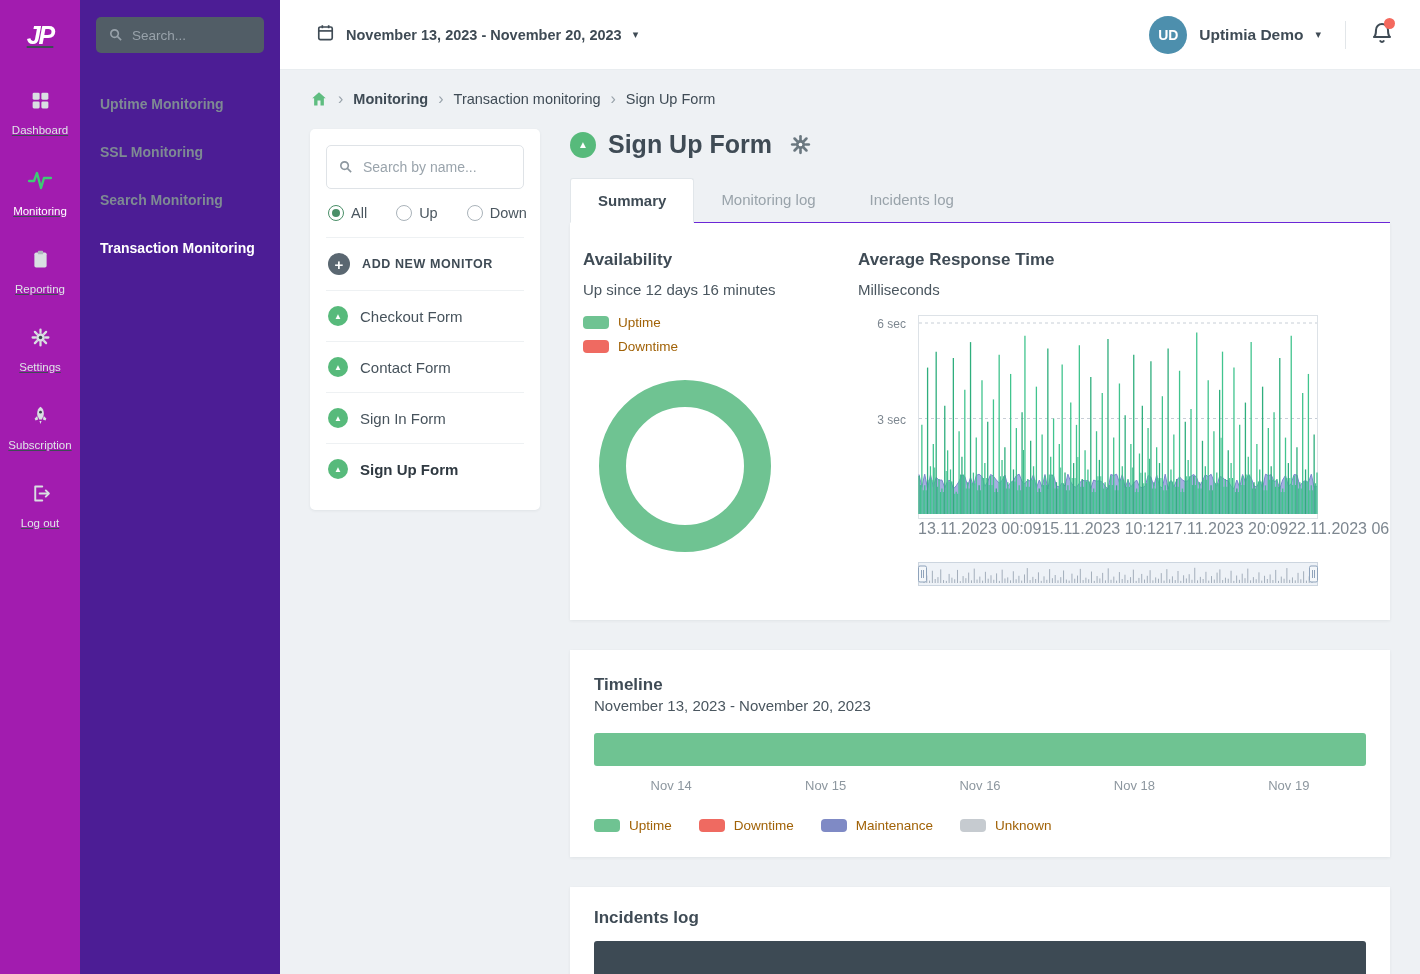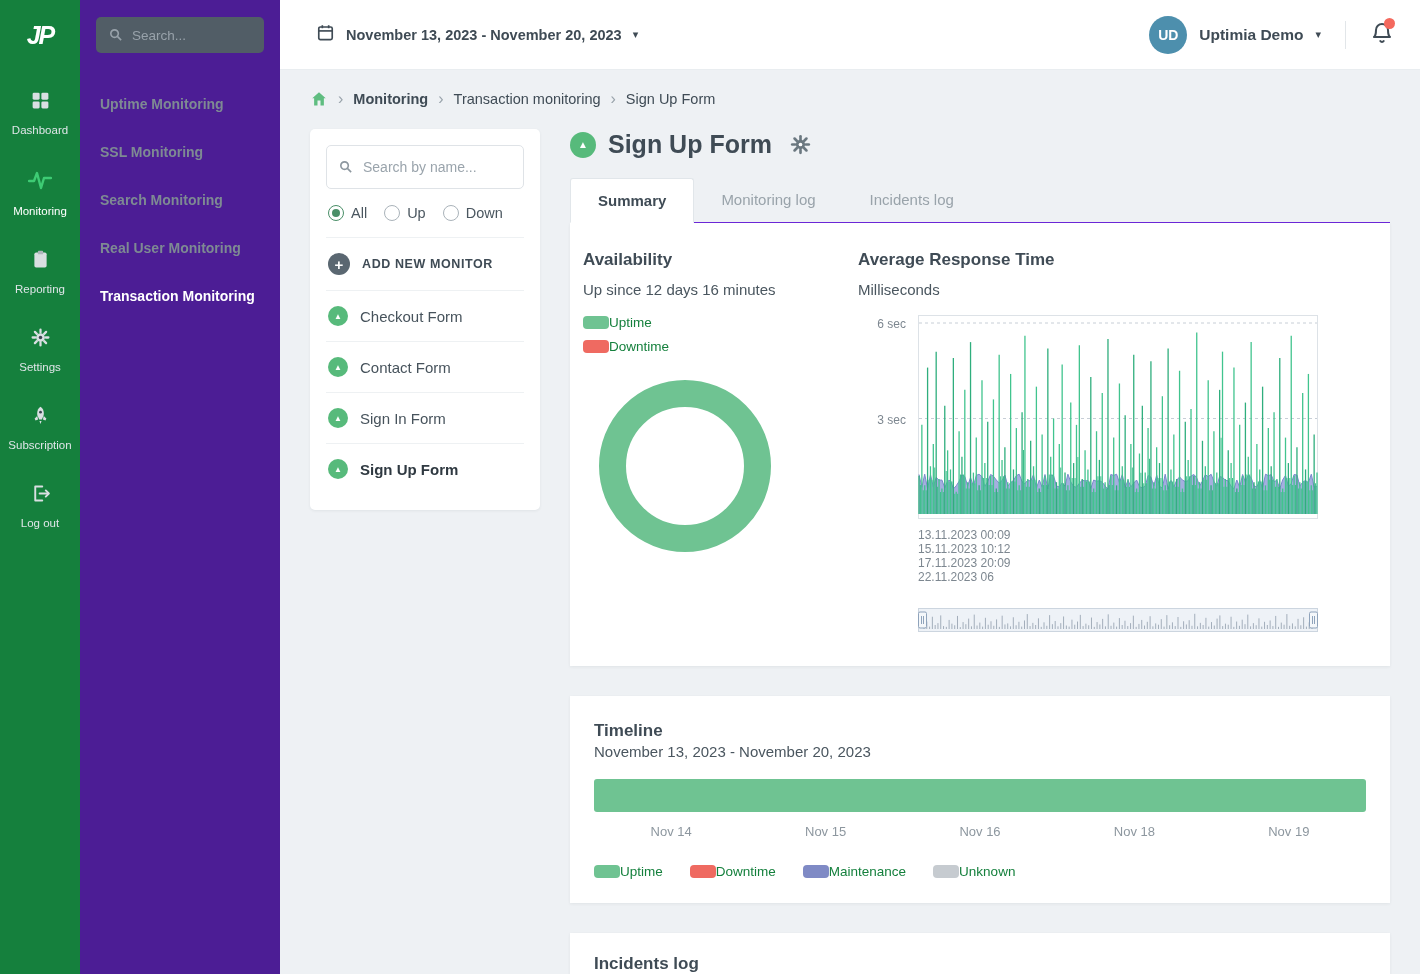--- a/index.html
+++ b/index.html
@@ -1,21 +1,21 @@
 <!DOCTYPE html>
 <html><head>
 <meta charset="utf-8">
 <style>
   * { box-sizing: border-box; margin: 0; padding: 0; }
   html,body { width:1420px; height:974px; overflow:hidden; }
   body { font-family:"Liberation Sans", sans-serif; background:#eef1f4; color:#3f4b55; }
   .app { display:flex; height:100%; }
 
   
-  .rail { width:80px; background:#15803d; flex-shrink:0; display:flex; flex-direction:column; align-items:center; }
+  .rail { width:80px; background:#a21caf; flex-shrink:0; display:flex; flex-direction:column; align-items:center;text-decoration:underline; }
   .logo { height:70px; display:flex; align-items:center; justify-content:center; color:#fff; font-size:25px; font-weight:bold; font-style:italic; letter-spacing:-2px; }
   .rail-item { width:100%; padding:13px 4px 12px; margin-top:7px; display:flex; flex-direction:column; align-items:center; gap:9px; cursor:pointer; }
   .rail-label { font-size:11.5px; color:#dfe5e8; }
   .rail-item.active .rail-label { color:#ffffff; }
 
   
   .subnav { width:200px; background:#4c1d95; flex-shrink:0; padding:17px 0; }
   .subnav-search { margin:0 16px 27px; position:relative; }
   .subnav-search input { width:100%; height:36px; background:#515d66; border:none; border-radius:5px; color:#e6eaec; padding:0 10px 0 36px; font-size:13.5px; font-family:inherit; outline:none; }
   .subnav-search input::placeholder { color:#98a2aa; }
@@ -44,21 +44,21 @@
   .home-icon { display:flex; cursor:pointer; }
 
   .layout { display:flex; align-items:flex-start; gap:30px; }
 
   
   .monitors-card { width:230px; background:#fff; border-radius:5px; box-shadow:0 1px 3px rgba(40,50,60,.07); padding:16px; flex-shrink:0; }
   .panel-search { position:relative; margin-bottom:6px; }
   .panel-search input { width:100%; height:44px; border:1px solid #dfe3e7; border-radius:5px; padding:0 10px 0 36px; font-size:14px; color:#4a565f; font-family:inherit; outline:none; }
   .panel-search input::placeholder { color:#9aa4ac; }
   .panel-search .sicon { position:absolute; left:12px; top:14px; display:flex; }
-  .filters { display:flex; align-items:flex-end; gap:17px; padding:10px 2px 16px; }
+  .filters { display:flex; align-items:flex-end; gap:29px; padding:10px 2px 16px; }
   .filter { display:flex; align-items:center; gap:7px; cursor:pointer; font-size:14.5px; color:#4a565f; }
   .radio { width:16px; height:16px; border:1.5px solid #aab3ba; border-radius:50%; position:relative; flex-shrink:0; }
   .filter.checked .radio { border-color:#4a8f68; }
   .filter.checked .radio::after { content:""; position:absolute; inset:3px; border-radius:50%; background:#4a8f68; }
   .panel-row { display:flex; align-items:center; gap:12px; padding:15px 2px; border-top:1px solid #eef1f3; cursor:pointer; }
   .add-icon { width:22px; height:22px; border-radius:50%; background:#5a6771; color:#fff; font-size:15px; font-weight:bold; display:flex; align-items:center; justify-content:center; flex-shrink:0; }
   .add-label { font-size:12.5px; font-weight:bold; letter-spacing:.6px; color:#3f4b55; }
   .up-badge { width:20px; height:20px; border-radius:50%; background:#57ba7b; color:#fff; font-size:8px; display:flex; align-items:center; justify-content:center; flex-shrink:0; }
   .monitor-name { font-size:15px; color:#47535c; }
   .monitor-row.active .monitor-name { font-weight:bold; color:#2f3941; }
@@ -74,29 +74,29 @@
   .tab { padding:13px 27px; font-size:15px; color:#99a3aa; cursor:pointer; }
   .tab.active { background:#fff; border:1px solid #e1e6ea; border-bottom:1px solid #fff; margin-bottom:-1px; color:#3f4b55; font-weight:bold; border-radius:3px 3px 0 0; }
 
   .card { background:#fff; box-shadow:0 1px 3px rgba(40,50,60,.07); }
   .summary-card { padding:27px 13px 30px; display:flex; }
   .avail-col { width:275px; flex-shrink:0; }
   .section-heading { font-size:17px; font-weight:bold; color:#3f4b55; margin-bottom:11px; }
   .status-text { font-size:15px; color:#4a565f; margin-bottom:17px; }
   .legend { display:flex; flex-direction:column; gap:9px; }
   .legend.horizontal { flex-direction:row; gap:27px; }
-  .legend-item { display:flex; align-items:center; font-size:13.5px; color:#15803d; }
+  .legend-item { display:flex; align-items:center; gap:9px; font-size:13.5px; color:#a16207; }
   .swatch { width:26px; height:13px; border-radius:4px; flex-shrink:0; }
   .donut { width:172px; height:172px; border-radius:50%; border:27px solid #6fc392; margin:26px 0 0 16px; }
 
   .resp-col { flex:1; min-width:0; }
   .chart-wrap { display:flex; margin-top:13px; }
   .ylabels { width:60px; position:relative; font-size:12px; color:#7d8790; flex-shrink:0; }
   .ylabels span { position:absolute; right:12px; }
-  .xlabels { display:flex; justify-content:space-between; width:400px; margin:9px 0 0 60px; font-size:12px; color:#7d8790; white-space:nowrap;flex-direction:column; }
+  .xlabels { display:flex; justify-content:space-between; width:400px; margin:1px 0 0 60px; font-size:16px; color:#7d8790; white-space:nowrap; }
   .navigator-wrap { margin:24px 0 0 60px; }
 
   .timeline-card { margin-top:30px; padding:25px 24px 24px; }
   .tl-sub { font-size:15px; color:#4a565f; margin-top:2px; }
   .tl-bar { height:33px; background:#6fc392; border-radius:3px; margin-top:19px; }
   .tl-ticks { display:flex; margin-top:12px; }
   .tl-ticks span { flex:1; text-align:center; font-size:13px; color:#8d979f; }
   .tl-legend-row { margin-top:25px; }
 
   .incidents-card { margin-top:30px; padding:21px 24px 0; }
@@ -193,21 +193,20 @@
             <circle cx="10.5" cy="10.5" r="6"></circle>
             <line x1="15" y1="15" x2="21" y2="21"></line>
           </svg>
       </span>
       <input type="text" placeholder="Search..." style="">
     </div>
     <div id="subnav-items">
         <div class="subnav-item">Uptime Monitoring</div>
         <div class="subnav-item">SSL Monitoring</div>
         <div class="subnav-item">Search Monitoring</div>
-        <div class="subnav-item">Real User Monitoring</div>
         <div class="subnav-item active">Transaction Monitoring</div>
       </div>
   </div>
 
   <div class="main">
 
     <div class="topbar">
       <div class="date-picker">
         <span>
           <svg viewBox="0 0 24 24" width="19" height="19" fill="none" stroke="#3f4b55" stroke-width="2.1">

